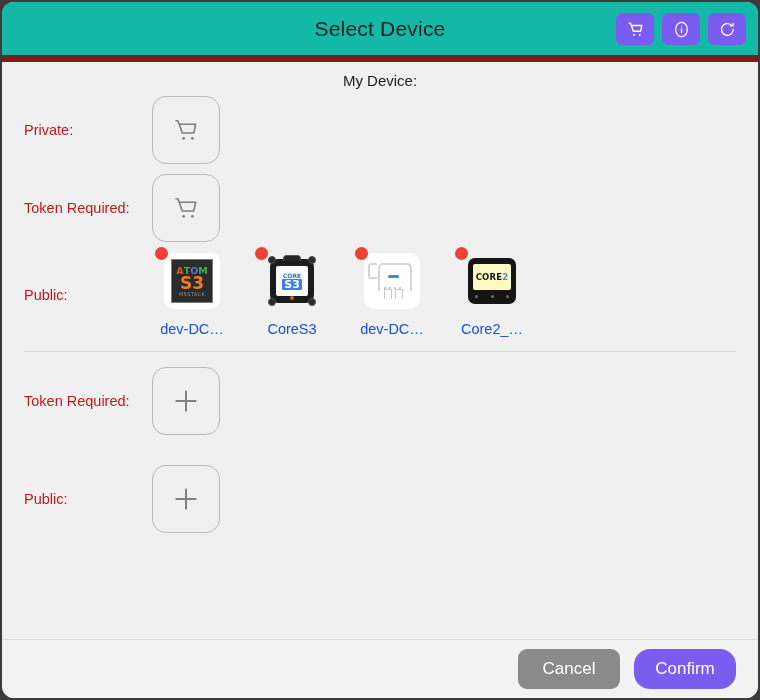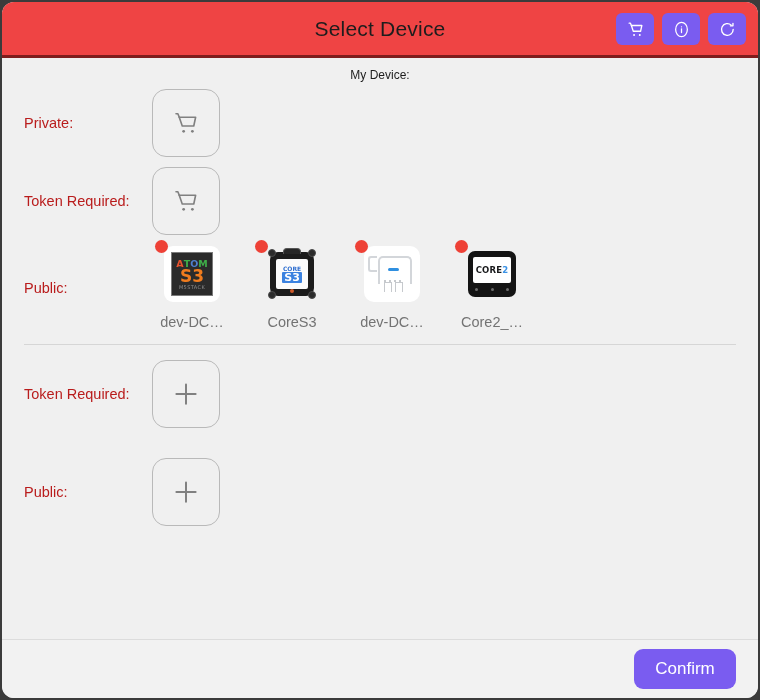--- a/index.html
+++ b/index.html
@@ -25,22 +25,22 @@
     display: flex;
     flex-direction: column;
     box-sizing: border-box;
   }
 
   
   .header {
     position: relative;
     height: 53px;
     flex: 0 0 53px;
-    background: #ef4444;
-    border-bottom: 3px solid #7f1d1d;
+    background: #14b8a6;
+    border-bottom: 7px solid #7f1d1d;
     display: flex;
     align-items: center;
     justify-content: center;
   }
   .header-title {
     font-size: 21px;
     color: #1d1d1d;
     letter-spacing: 0.2px;
   }
   .header-actions {
@@ -64,21 +64,21 @@
 
   
   .body {
     flex: 1 1 auto;
     position: relative;
     overflow: hidden;
     background: #f0f0f0;
   }
   .section-title {
     text-align: center;
-    font-size: 12px;
+    font-size: 15px;
     color: #1d1d1d;
     padding-top: 10px;
     padding-bottom: 2px;
   }
   .divider {
     height: 1px;
     background: #d6d6d6;
     margin: 8px 22px 0 22px;
   }
 
@@ -133,21 +133,21 @@
     top: -6px;
     width: 13px;
     height: 13px;
     border-radius: 50%;
     background: #ee4136;
     z-index: 5;
   }
   .device-name {
     margin-top: 12px;
     font-size: 14.5px;
-    color: #737373;
+    color: #1d4ed8;
     max-width: 86px;
     text-align: center;
     white-space: nowrap;
   }
 
   
   .atom-card {
     width: 56px; height: 56px;
     background: #ffffff;
     border-radius: 9px;
@@ -241,21 +241,21 @@
   
   .core2 {
     width: 56px; height:56px; display:flex; align-items:center; justify-content:center;
   }
   .core2-body {
     width: 48px; height:46px; background:#141414; border-radius:7px;
     display:flex; flex-direction:column; align-items:center; justify-content:flex-start;
     padding-top:6px; box-sizing:border-box;
   }
   .core2-screen {
-    width: 38px; height:26px; background:#ffffff; border-radius:2px;
+    width: 38px; height:26px; background:#fef9c3; border-radius:2px;
     display:flex; align-items:center; justify-content:center;
   }
   .core2-txt { font-size:8.5px; font-weight:bold; letter-spacing:0.2px;
     font-family:"DejaVu Sans", sans-serif;}
   .core2-txt .a { color:#17181a; }
   .core2-txt .b { color:#3b92e5; }
   .core2-btns { width:34px; display:flex; justify-content:space-between; margin-top:5px;}
   .core2-btns i { width:3px; height:3px; border-radius:50%; background:#6d6d6d; display:block;}
 
   
@@ -276,21 +276,21 @@
     height: 40px;
     border-radius: 9px;
     border: none;
     font-size: 17px;
     color: #ffffff;
     cursor: pointer;
     font-family: "Liberation Sans", sans-serif;
     padding: 0 18px;
   }
   .btn-cancel { background: #8a8a8a; }
-  .btn-confirm { background: #7a5cf0; }
+  .btn-confirm { background: #7a5cf0; border-radius: 16px; }
 </style>
 </head>
 <body>
 
 <div class="dialog">
 
   <div class="header">
     <div class="header-title">Select Device</div>
     <div class="header-actions">
 
@@ -478,16 +478,17 @@
               <line x1="5.2" y1="12" x2="18.8" y2="12"></line>
             </svg>
           </span>
         </div>
       </div>
     </div>
 
   </div>
 
   <div class="footer">
+    <button class="btn btn-cancel">Cancel</button>
     <button class="btn btn-confirm">Confirm</button>
   </div>
 
 </div>
 
 </body></html>

